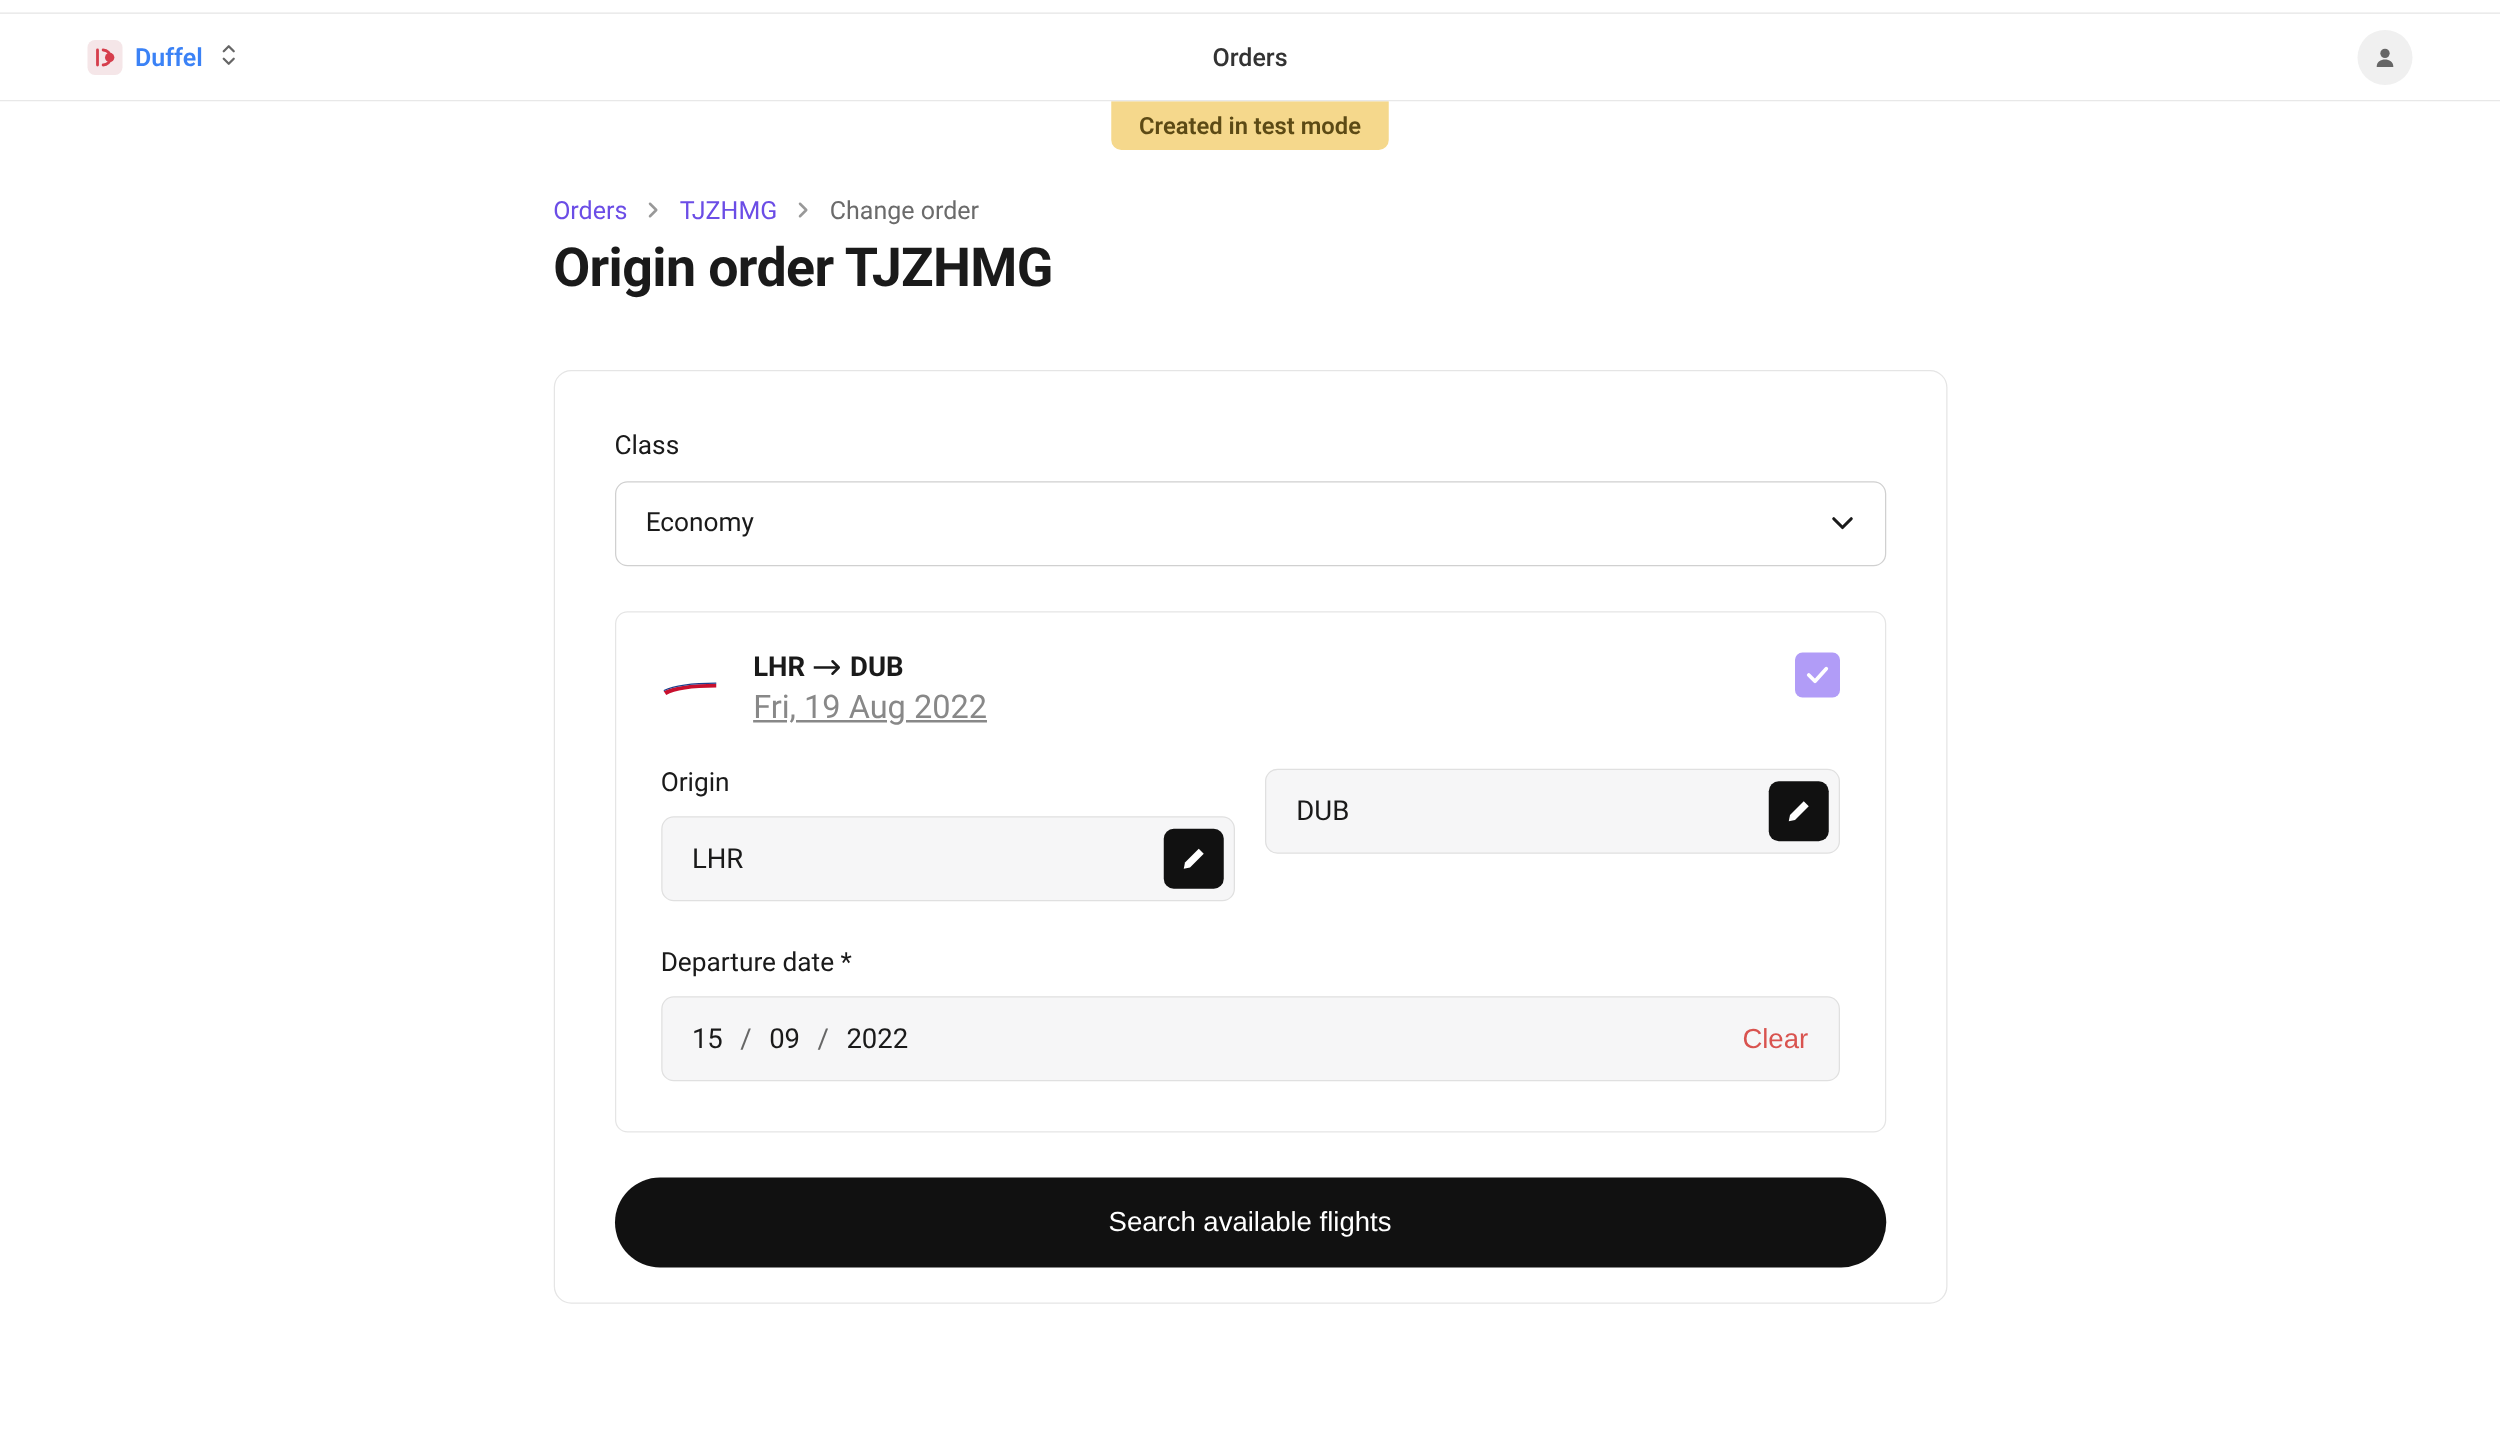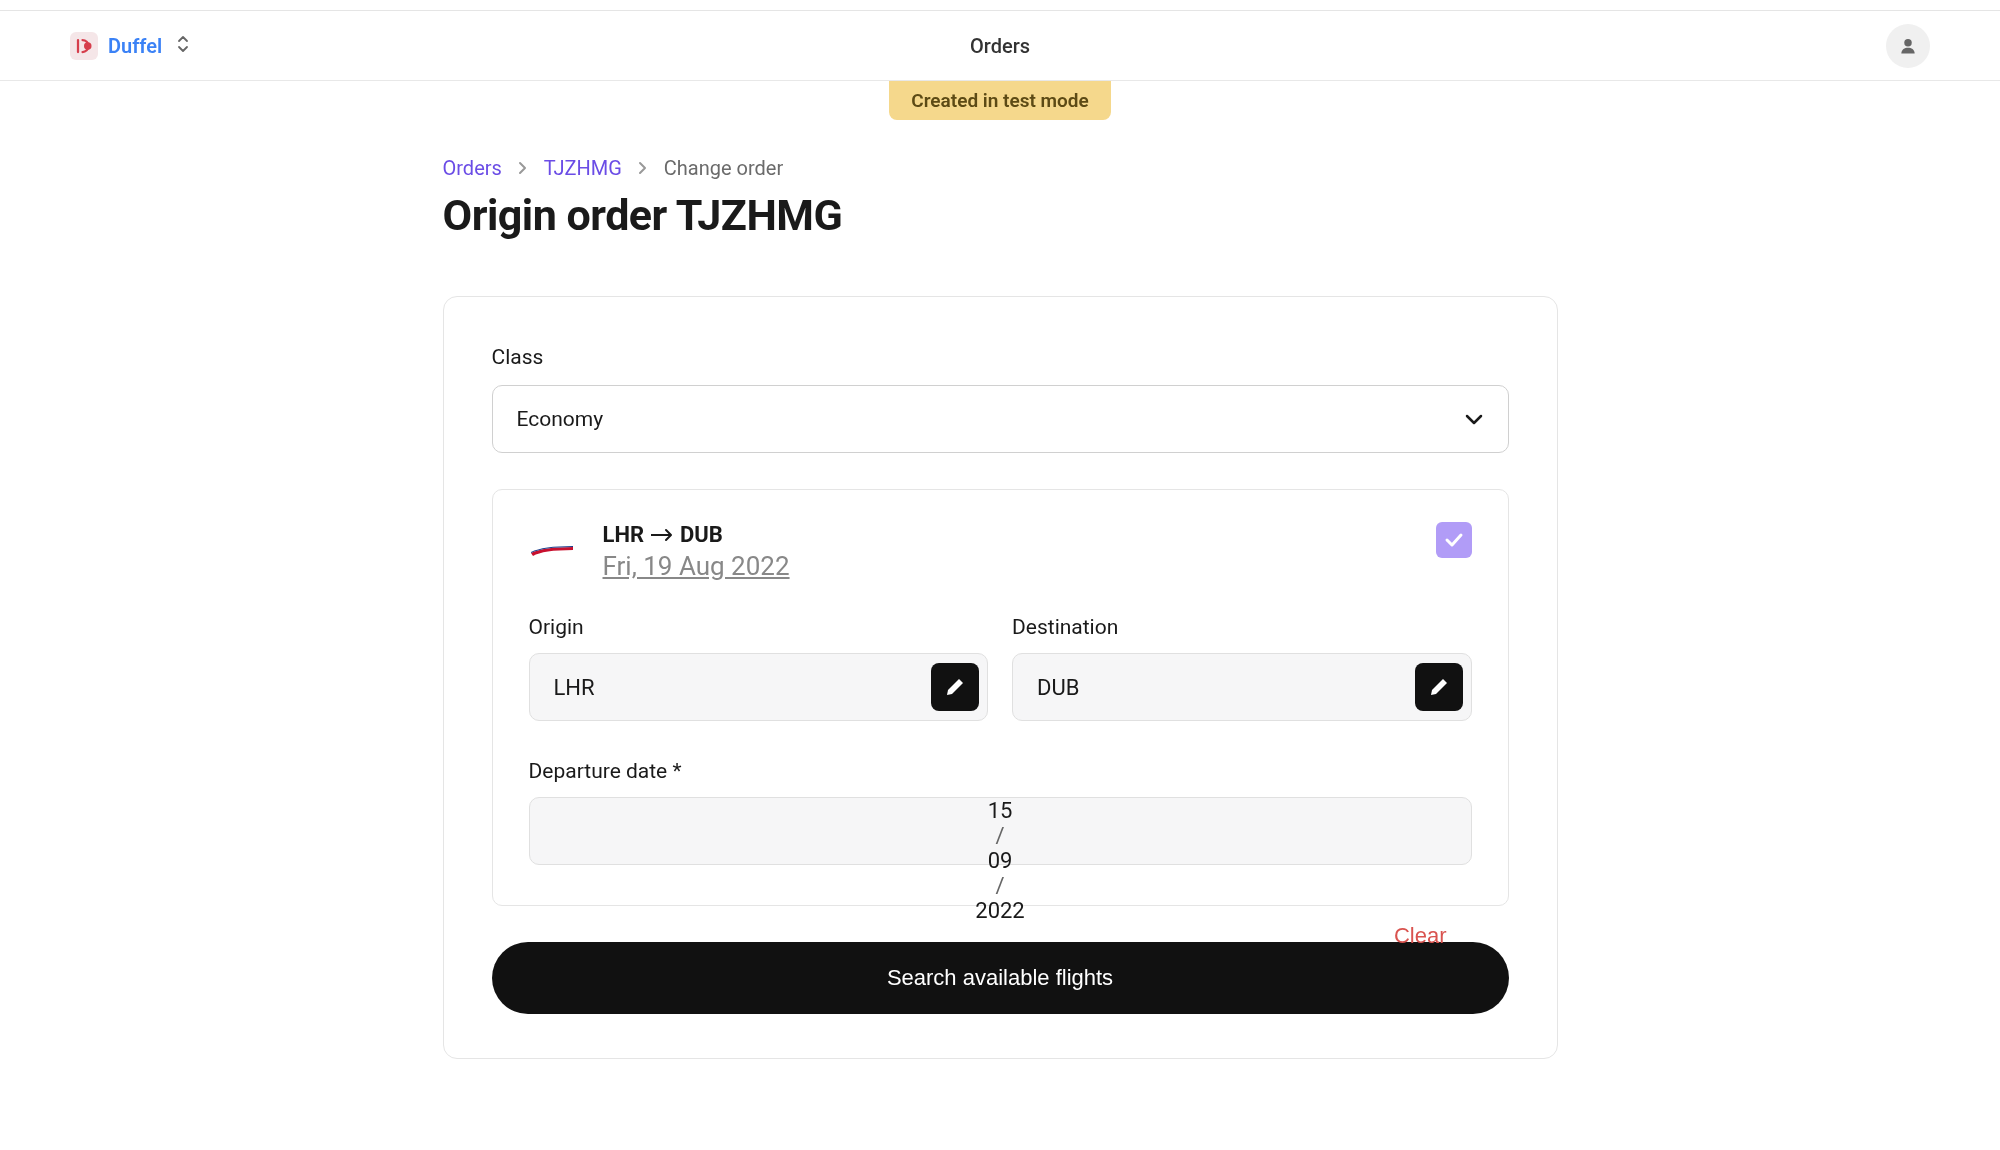--- a/index.html
+++ b/index.html
@@ -110,21 +110,21 @@
     .page-title {
       font-size: 43px;
       font-weight: 700;
       color: #1a1a1a;
       letter-spacing: -0.5px;
       margin-bottom: 56px;
     }
     .card {
       border: 1px solid #e5e5e5;
       border-radius: 14px;
-      padding: 48px 48px 44px;
+      padding: 48px 48px 28px;
     }
     .field-label {
       font-size: 21px;
       color: #1a1a1a;
       margin-bottom: 16px;
     }
     .select-field {
       width: 100%;
       height: 68px;
       border: 1px solid #d0d0d0;
@@ -225,21 +225,20 @@
       cursor: pointer;
     }
     .date-field {
       height: 68px;
       background: #f6f6f7;
       border: 1px solid #e0e0e0;
       border-radius: 10px;
       display: flex;
       align-items: center;
       padding: 0 24px;
-      flex-direction: column;
     }
     .date-segment {
       font-size: 22px;
       color: #1a1a1a;
     }
     .date-sep {
       font-size: 22px;
       color: #666;
       margin: 0 14px;
     }
@@ -362,21 +361,20 @@
           <div class="od-field">
             <span class="od-value">LHR</span>
             <div class="edit-btn">
               <svg width="20" height="20" viewBox="0 0 20 20">
                 <path d="M14 2 L18 6 L7 17 L2 18 L3 13 Z" fill="#fff"></path>
               </svg>
             </div>
           </div>
         </div>
         <div class="od-col">
-          <div class="od-label">Destination</div>
           <div class="od-field">
             <span class="od-value">DUB</span>
             <div class="edit-btn">
               <svg width="20" height="20" viewBox="0 0 20 20">
                 <path d="M14 2 L18 6 L7 17 L2 18 L3 13 Z" fill="#fff"></path>
               </svg>
             </div>
           </div>
         </div>
       </div>

